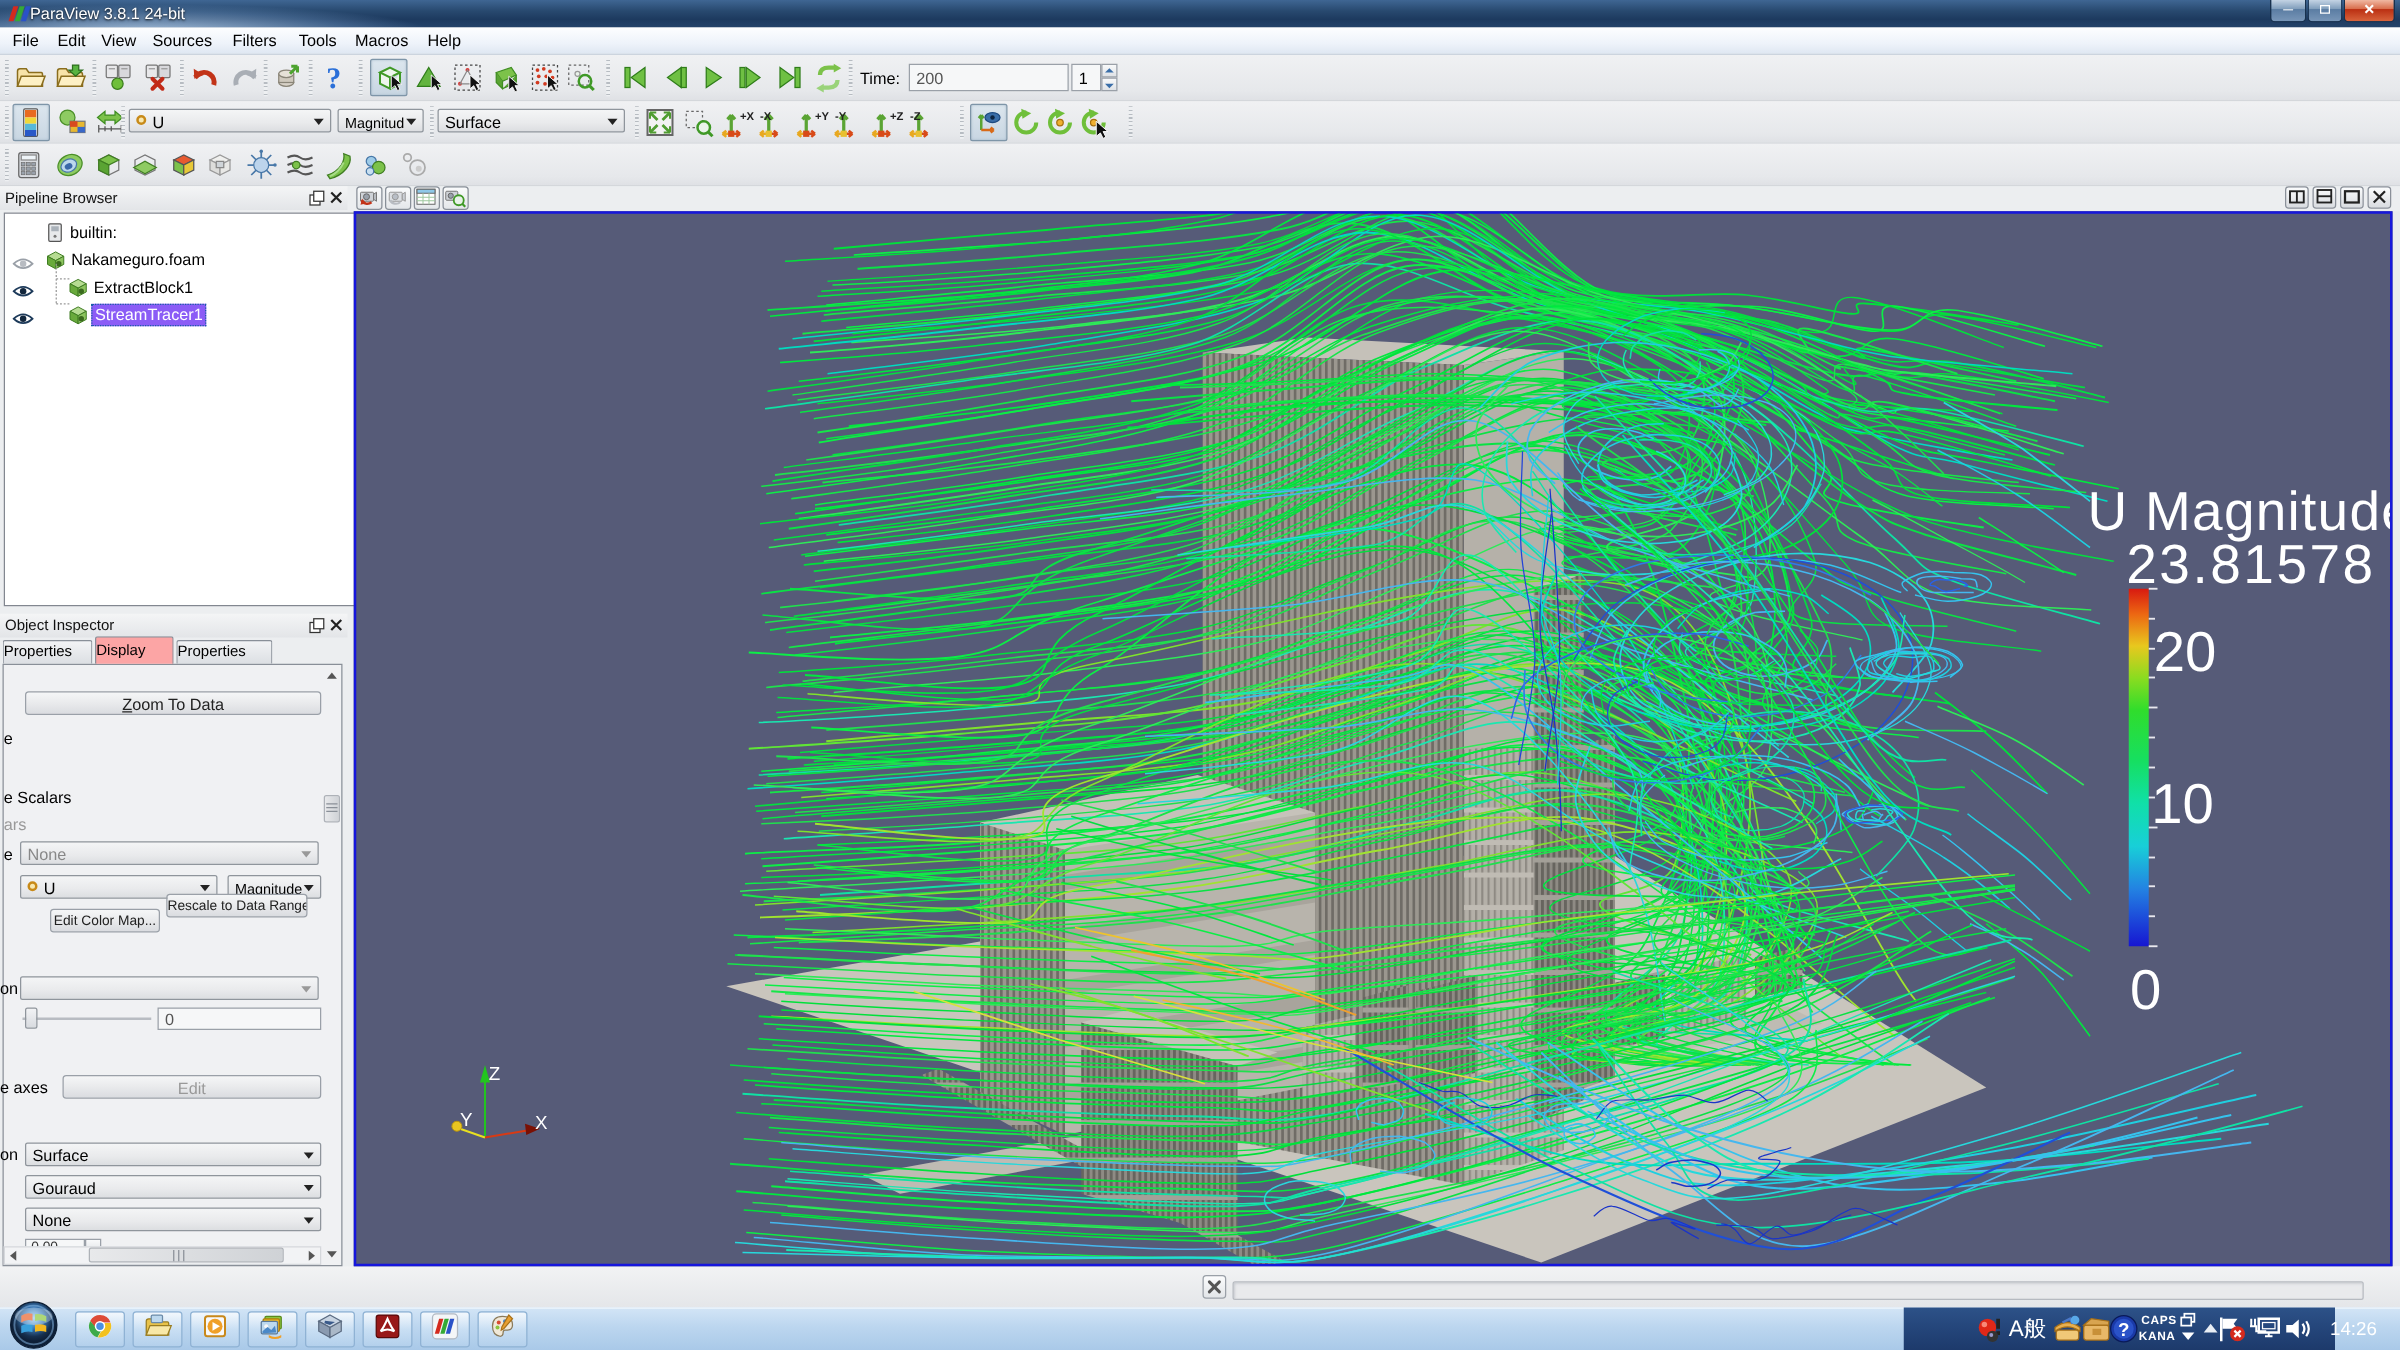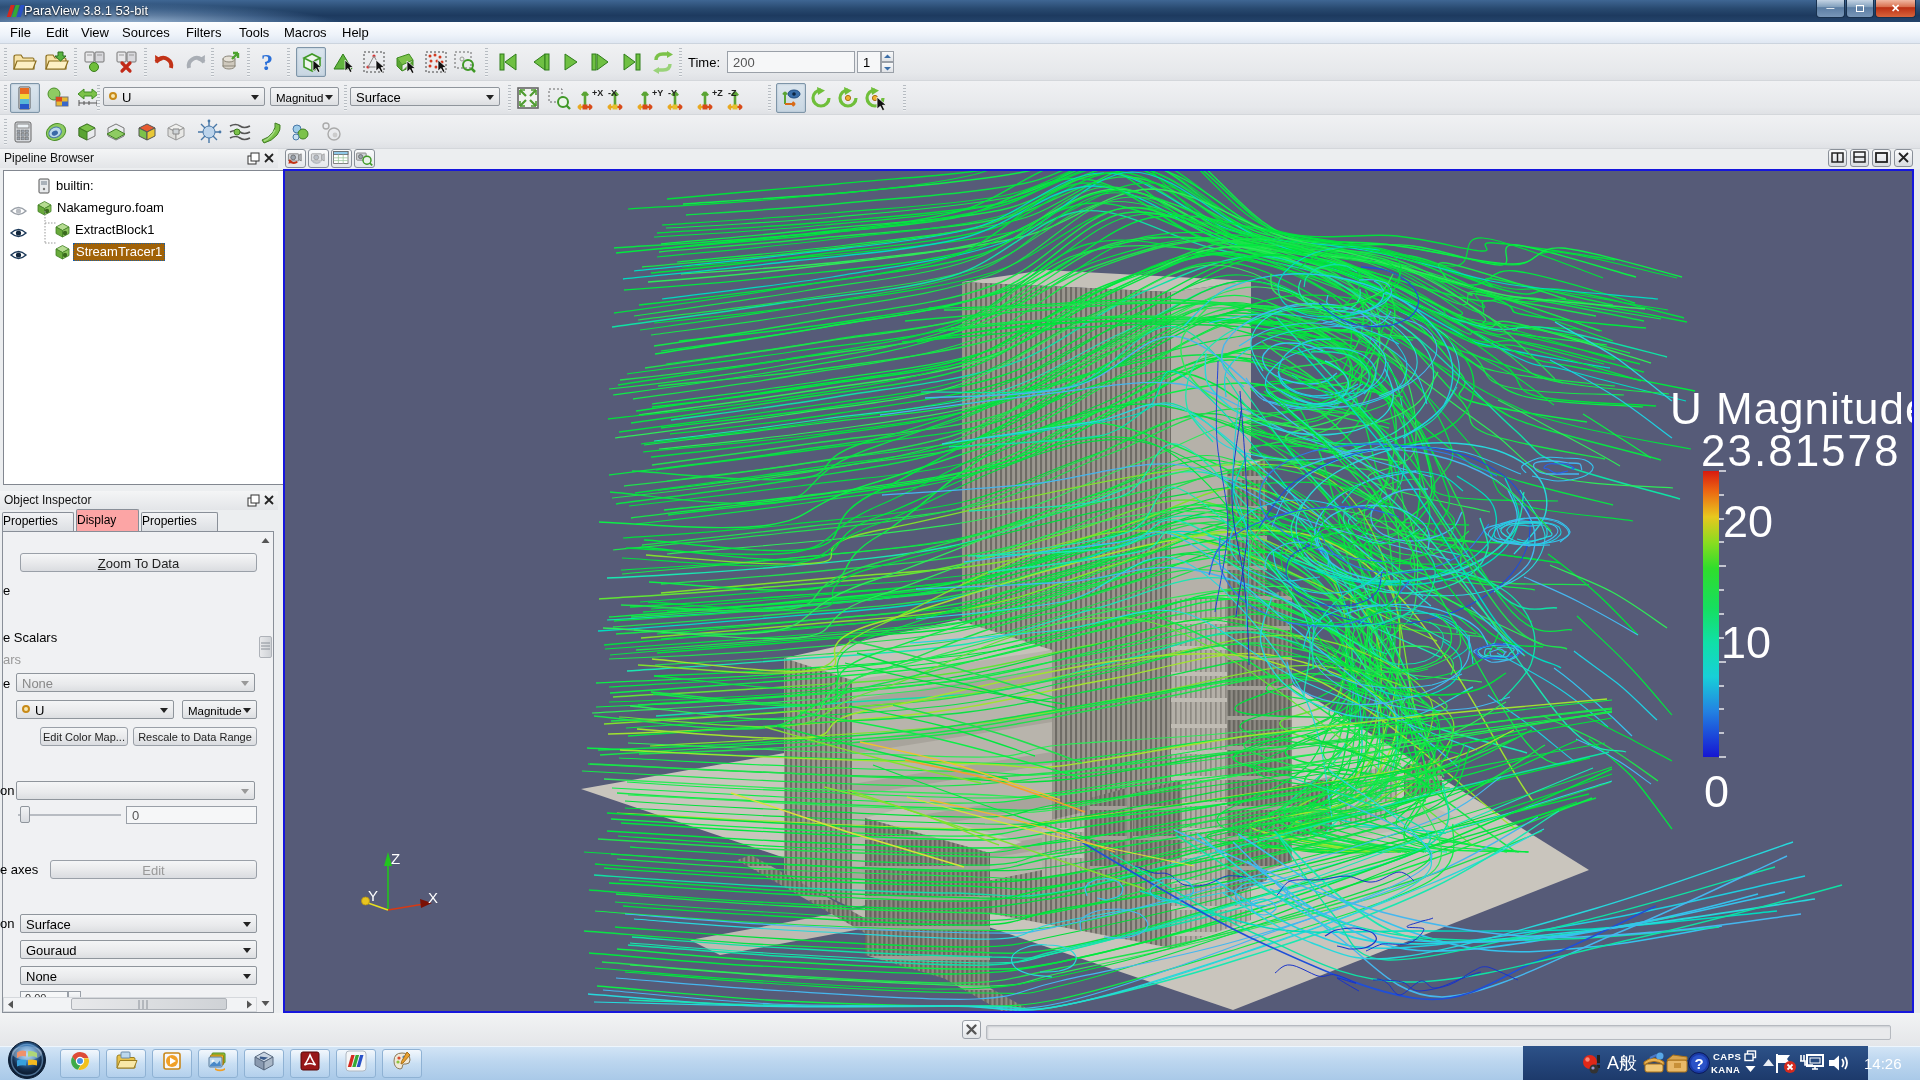--- a/index.html
+++ b/index.html
@@ -56,21 +56,21 @@
 
 <div id="title" class="ab">
       <div class="glow ab"></div>
 <svg class="ab" style="left:4px;top:4px" width="15" height="14">
         <g transform="skewX(-18)">
           <rect x="7" y="1" width="4" height="12" fill="#d42a1e"></rect>
           <rect x="12" y="1" width="4" height="12" fill="#35a935"></rect>
           <rect x="17" y="1" width="4" height="12" fill="#2a52c8"></rect>
         </g>
       </svg>
-<span id="ttxt" class="ab">ParaView 3.8.1 53-bit</span>
+<span id="ttxt" class="ab">ParaView 3.8.1 24-bit</span>
 <div class="wbtn wb1 ab" style="left:1816px;width:29px">─</div>
 <div class="wbtn wb1 ab" style="left:1846px;width:28px"><span style="display:inline-block;width:8px;height:7px;border:1px solid #fff;background:transparent;margin-top:4px"></span></div>
 <div class="wbtn wbx ab" style="left:1875px;width:41px;font-weight:bold">✕</div>
 </div>
 
 <div id="menub" class="ab">
 <span style="left:10px">File</span>
       <span style="left:46px">Edit</span>
       <span style="left:81px">View</span>
       <span style="left:122px">Sources</span>
@@ -484,21 +484,21 @@
         <svg class="ab" style="left:6px;top:8px;" width="17" height="12" viewBox="0 0 17 12">
           <path d="M1 6 Q8.5 -1 16 6 Q8.5 13 1 6 Z" fill="#fff" stroke="#1d3a5a" stroke-width="1.4"></path>
           <circle cx="8.5" cy="6" r="2.6" fill="#12263c"></circle>
         </svg>
         <svg class="ab" style="left:50px;top:3px;" width="17" height="16" viewBox="0 0 17 16">
           <path d="M2 5 L8.5 1.5 L15 5 L8.5 8.5 Z" fill="#b6dc92" stroke="#3f7d22" stroke-width="0.8"></path>
           <path d="M2 5 L2 11.5 L8.5 15 L8.5 8.5 Z" fill="#69aa3c" stroke="#3f7d22" stroke-width="0.8"></path>
           <path d="M15 5 L15 11.5 L8.5 15 L8.5 8.5 Z" fill="#8cc45e" stroke="#3f7d22" stroke-width="0.8"></path>
           <circle cx="11" cy="11" r="2.2" fill="#3a6a1e"></circle>
         </svg>
-        <span style="position:absolute;left:69px;top:2px;background:#a16207;color:#fff;padding:0 2px 1px 2px;border:1px dotted #1a5fa8">StreamTracer1</span>
+        <span style="position:absolute;left:69px;top:2px;background:#8b5cf6;color:#fff;padding:0 2px 1px 2px;border:1px dotted #1a5fa8">StreamTracer1</span>
       </div>
 <svg class="ab" style="left:40px;top:40px" width="14" height="40">
         <path d="M1 0 L1 32 M1 12 L12 12 M1 32 L12 32" stroke="#999" stroke-dasharray="1.5 1.5" fill="none"></path>
       </svg>
 </div>
 <div class="phead ab" style="top:491px">
       <span style="position:absolute;left:4px;top:2px">Object Inspector</span>
 <svg class="ab" style="left:247px;top:3px" width="13" height="13">
         <rect x="1" y="4" width="8" height="8" fill="#fff" stroke="#333"></rect>
         <rect x="4" y="1" width="8" height="8" fill="#fff" stroke="#333"></rect>
@@ -524,21 +524,21 @@
   <div class="combo" style="left:16px;top:169px;width:158px">
         <span style="position:absolute;left:5px;top:4px;width:8px;height:8px;border:2px solid #c88a18;border-radius:50%;background:#f8e8b0"></span>
         <span class="tx" style="left:18px;color:#000">U</span>
         <span class="ar" style="border-top-color:#222"></span>
       </div>
   <div class="combo" style="left:182px;top:169px;width:75px">
         <span class="tx" style="left:5px;color:#000"><span style="font-size:11.5px">Magnitude</span></span>
         <span class="ar" style="border-top-color:#222"></span>
       </div>
   <div class="obtn" style="left:40px;top:196px;width:88px;height:19px;padding-top:3px;font-size:11px;white-space:nowrap;overflow:hidden">Edit Color Map...</div>
-  <div class="obtn" style="left:133px;top:196px;width:124px;height:19px;padding-top:3px;font-size:11px;white-space:nowrap;overflow:hidden">Rescale to Data Range</div>
+  <div class="obtn" style="left:133px;top:184px;width:113px;height:19px;padding-top:3px;font-size:11px;white-space:nowrap;overflow:hidden">Rescale to Data Range</div>
   <span class="lbl gtxt" style="left:0px;top:252px">on</span>
   <div class="combo" style="left:16px;top:250px;width:239px">
         <span class="tx" style="left:5px;color:#888"></span>
         <span class="ar" style="border-top-color:#999"></span>
       </div>
   <div class="ab" style="left:18px;top:283px;width:103px;height:2px;background:#b8bcc2"></div>
   <div class="ab" style="left:20px;top:275px;width:10px;height:17px;border:1px solid #8f959c;border-radius:2px;background:linear-gradient(#f2f3f5,#d8dbdf)"></div>
   <div class="field" style="left:126px;top:275px;width:131px;height:18px;padding:1px 0 0 5px;color:#555">0</div>
   <span class="lbl" style="left:0px;top:331px">e axes</span>
   <div class="obtn" style="left:50px;top:329px;width:207px;height:19px;padding-top:2px;color:#999">Edit</div>

